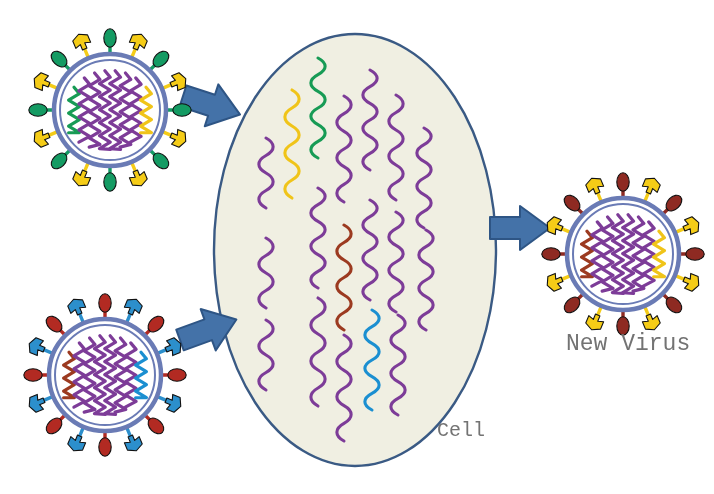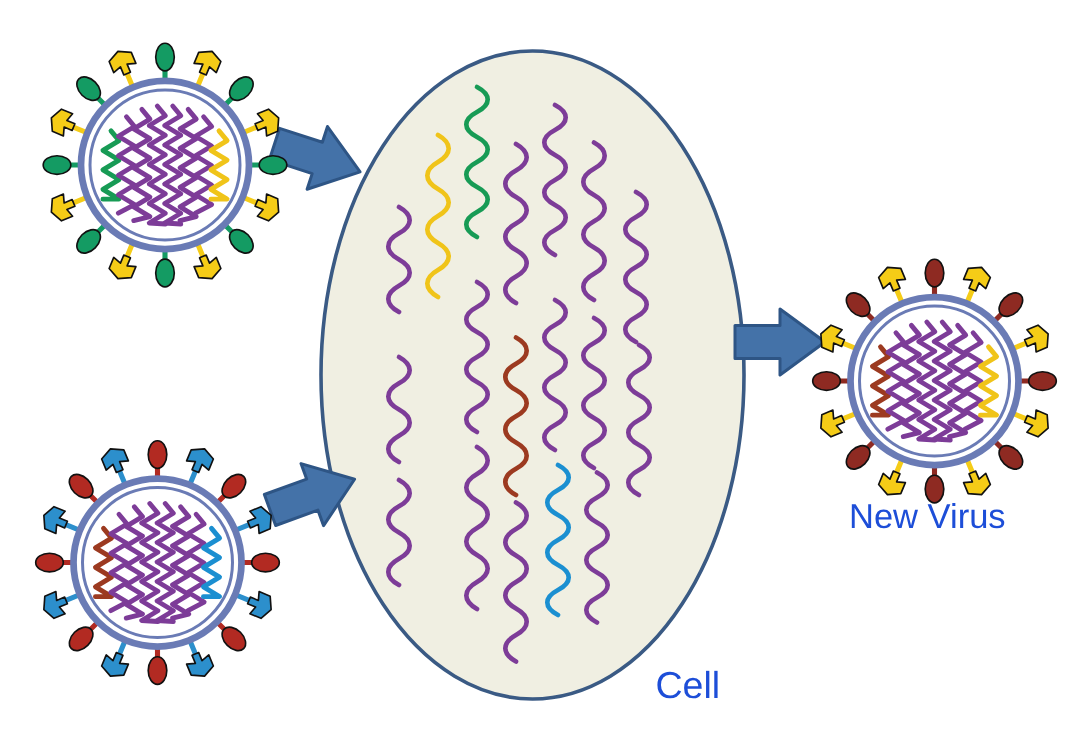--- a/index.html
+++ b/index.html
@@ -6,26 +6,26 @@
   #stage{
     position:relative;
     width:714px;height:494px;
     background:#ffffff;
     overflow:hidden;
     font-family:"Liberation Sans", sans-serif;
   }
   #stage svg{position:absolute;left:0;top:0;}
   .lbl{
     position:absolute;
-    font-family:Liberation Sans, sans-serif;
-    color:#1d4ed8;
+    font-family:Liberation Mono, monospace;
+    color:#737373;
     white-space:nowrap;
     user-select:none;
   }
-  #cell-label{ left:437px; top:419px; font-size:25px;margin-top:24px; }
+  #cell-label{ left:437px; top:419px; font-size:20px; }
   #newvirus-label{ left:566px; top:331px; font-size:23px; }
 </style>
 </head>
 <body>
 
 <div id="stage">
   <svg id="scene" width="714" height="494" viewBox="0 0 714 494" xmlns="http://www.w3.org/2000/svg">
       <g>
         <ellipse cx="355" cy="250" rx="141" ry="216" fill="#F0EFE2" stroke="#3A5A84" stroke-width="2.4"></ellipse>
       </g>

